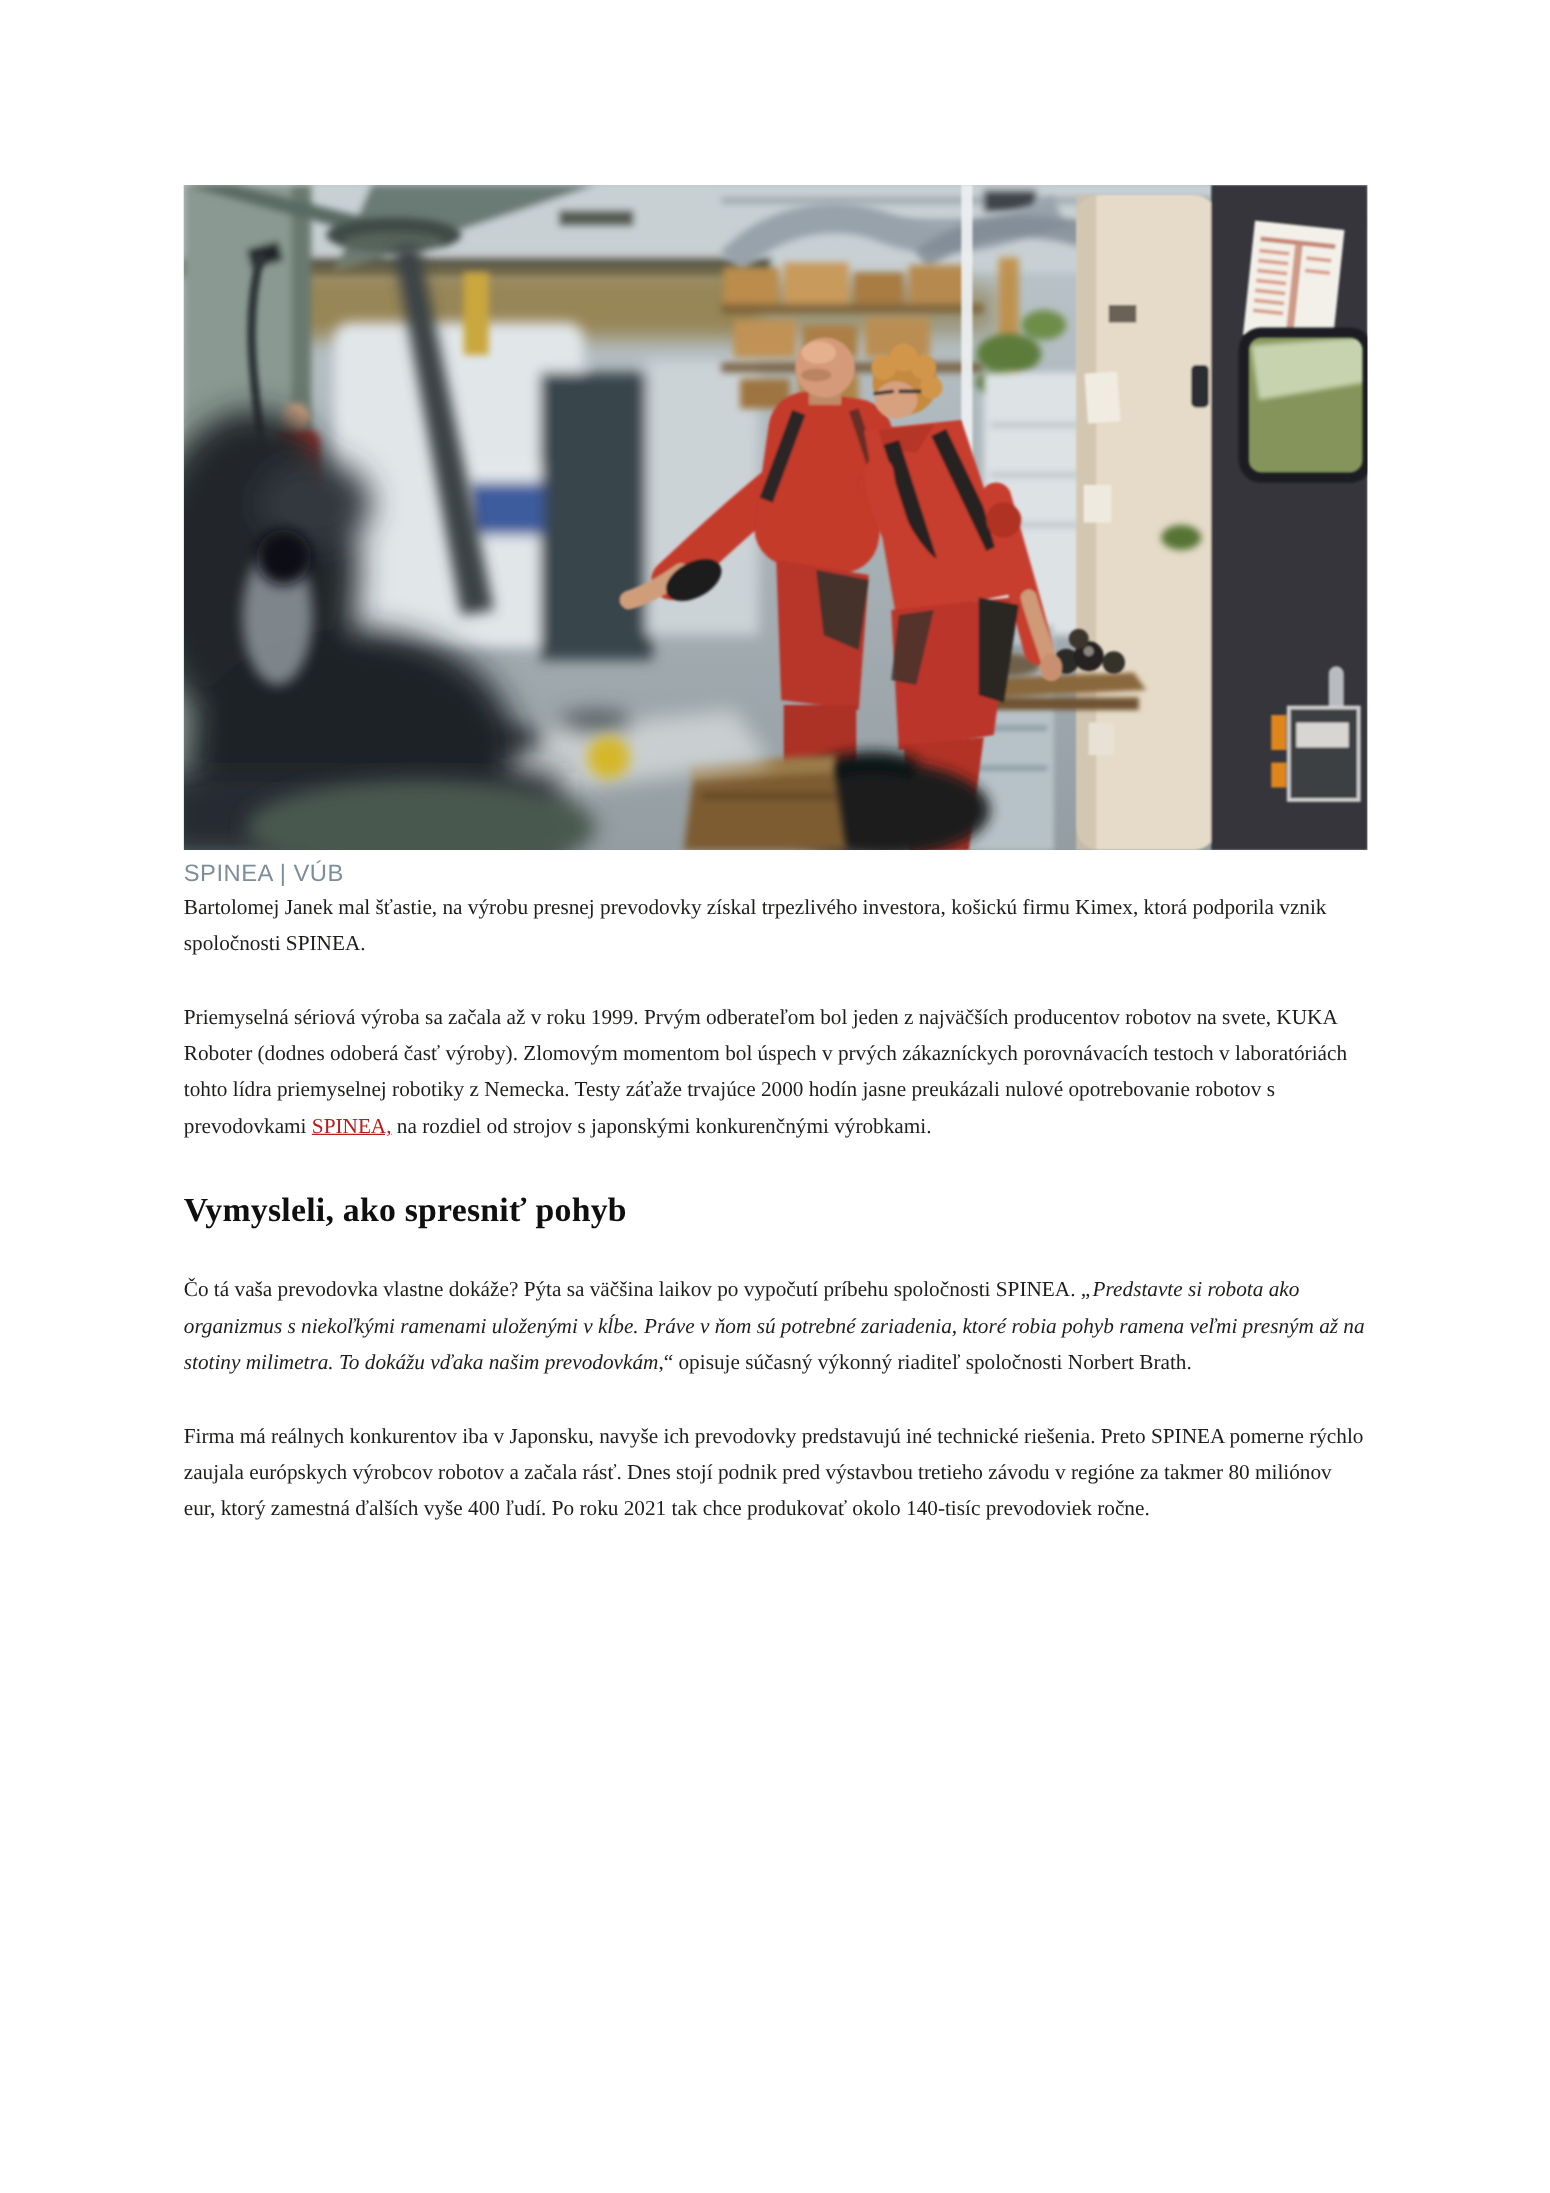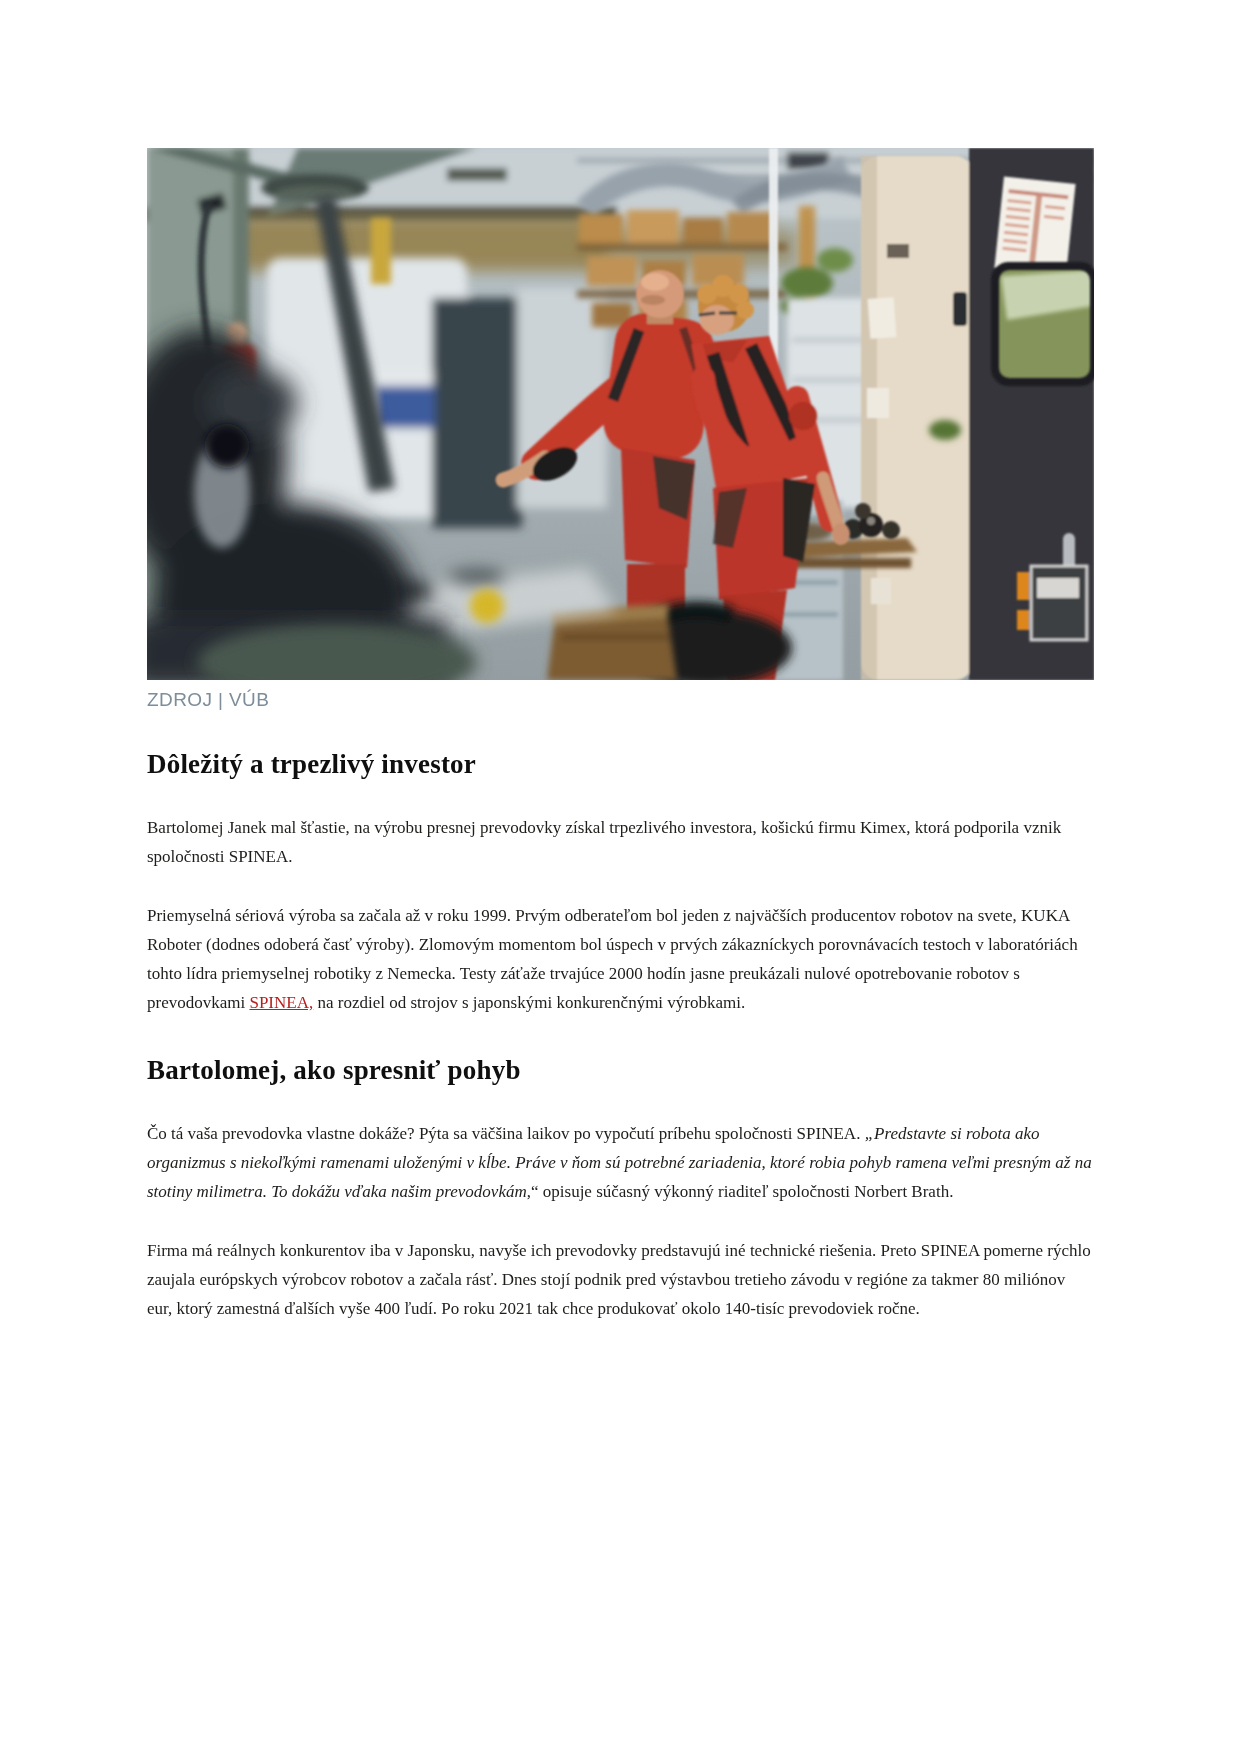--- a/index.html
+++ b/index.html
@@ -273,28 +273,27 @@
           <ellipse cx="55" cy="310" rx="85" ry="130" fill="#22262b"></ellipse>
           <ellipse cx="105" cy="255" rx="45" ry="35" fill="#31373c"></ellipse>
           <ellipse cx="135" cy="450" rx="130" ry="95" fill="#1e2227"></ellipse>
           <rect x="-20" y="470" width="320" height="70" fill="#272c31"></rect>
         </g>
         <ellipse cx="75" cy="345" rx="28" ry="55" fill="#8f979d" opacity="0.85" filter="url(#b5)"></ellipse>
         <circle cx="80" cy="298" r="22" fill="#0f1113" filter="url(#b5)"></circle>
         <ellipse cx="190" cy="514" rx="140" ry="38" fill="#49584f" filter="url(#b8)"></ellipse>
       </svg>
     </div>
-    <figcaption class="photo-caption">ZDROJ | VÚB</figcaption>
+    <figcaption class="photo-caption">SPINEA | VÚB</figcaption>
   </figure>
 
-  <h2 class="section-heading">Dôležitý a trpezlivý investor</h2>
 
   <p class="body-para">Bartolomej Janek mal šťastie, na výrobu presnej prevodovky získal trpezlivého investora, košickú firmu Kimex, ktorá podporila vznik spoločnosti SPINEA.</p>
 
   <p class="body-para"><span>Priemyselná sériová výroba sa začala až v roku 1999. Prvým odberateľom bol jeden z najväčších producentov robotov na svete, KUKA Roboter (dodnes odoberá časť výroby). Zlomovým momentom bol úspech v prvých zákazníckych porovnávacích testoch v laboratóriách tohto lídra priemyselnej robotiky z Nemecka. Testy záťaže trvajúce 2000 hodín jasne preukázali nulové opotrebovanie robotov s prevodovkami </span><a href="#" class="inline-link">SPINEA,</a><span> na rozdiel od strojov s japonskými konkurenčnými výrobkami.</span></p>
 
-  <h2 class="section-heading">Bartolomej, ako spresniť pohyb</h2>
+  <h2 class="section-heading">Vymysleli, ako spresniť pohyb</h2>
 
   <p class="body-para"><span>Čo tá vaša prevodovka vlastne dokáže? Pýta sa väčšina laikov po vypočutí príbehu spoločnosti SPINEA. </span><span class="quote-italic">„Predstavte si robota ako organizmus s niekoľkými ramenami uloženými v kĺbe. Práve v ňom sú potrebné zariadenia, ktoré robia pohyb ramena veľmi presným až na stotiny milimetra. To dokážu vďaka našim prevodovkám</span><span>,“ opisuje súčasný výkonný riaditeľ spoločnosti Norbert Brath.</span></p>
 
   <p class="body-para">Firma má reálnych konkurentov iba v Japonsku, navyše ich prevodovky predstavujú iné technické riešenia. Preto SPINEA pomerne rýchlo zaujala európskych výrobcov robotov a začala rásť. Dnes stojí podnik pred výstavbou tretieho závodu v regióne za takmer 80 miliónov eur, ktorý zamestná ďalších vyše 400 ľudí. Po roku 2021 tak chce produkovať okolo 140-tisíc prevodoviek ročne.</p>
 
 </div>
 
 </body></html>

